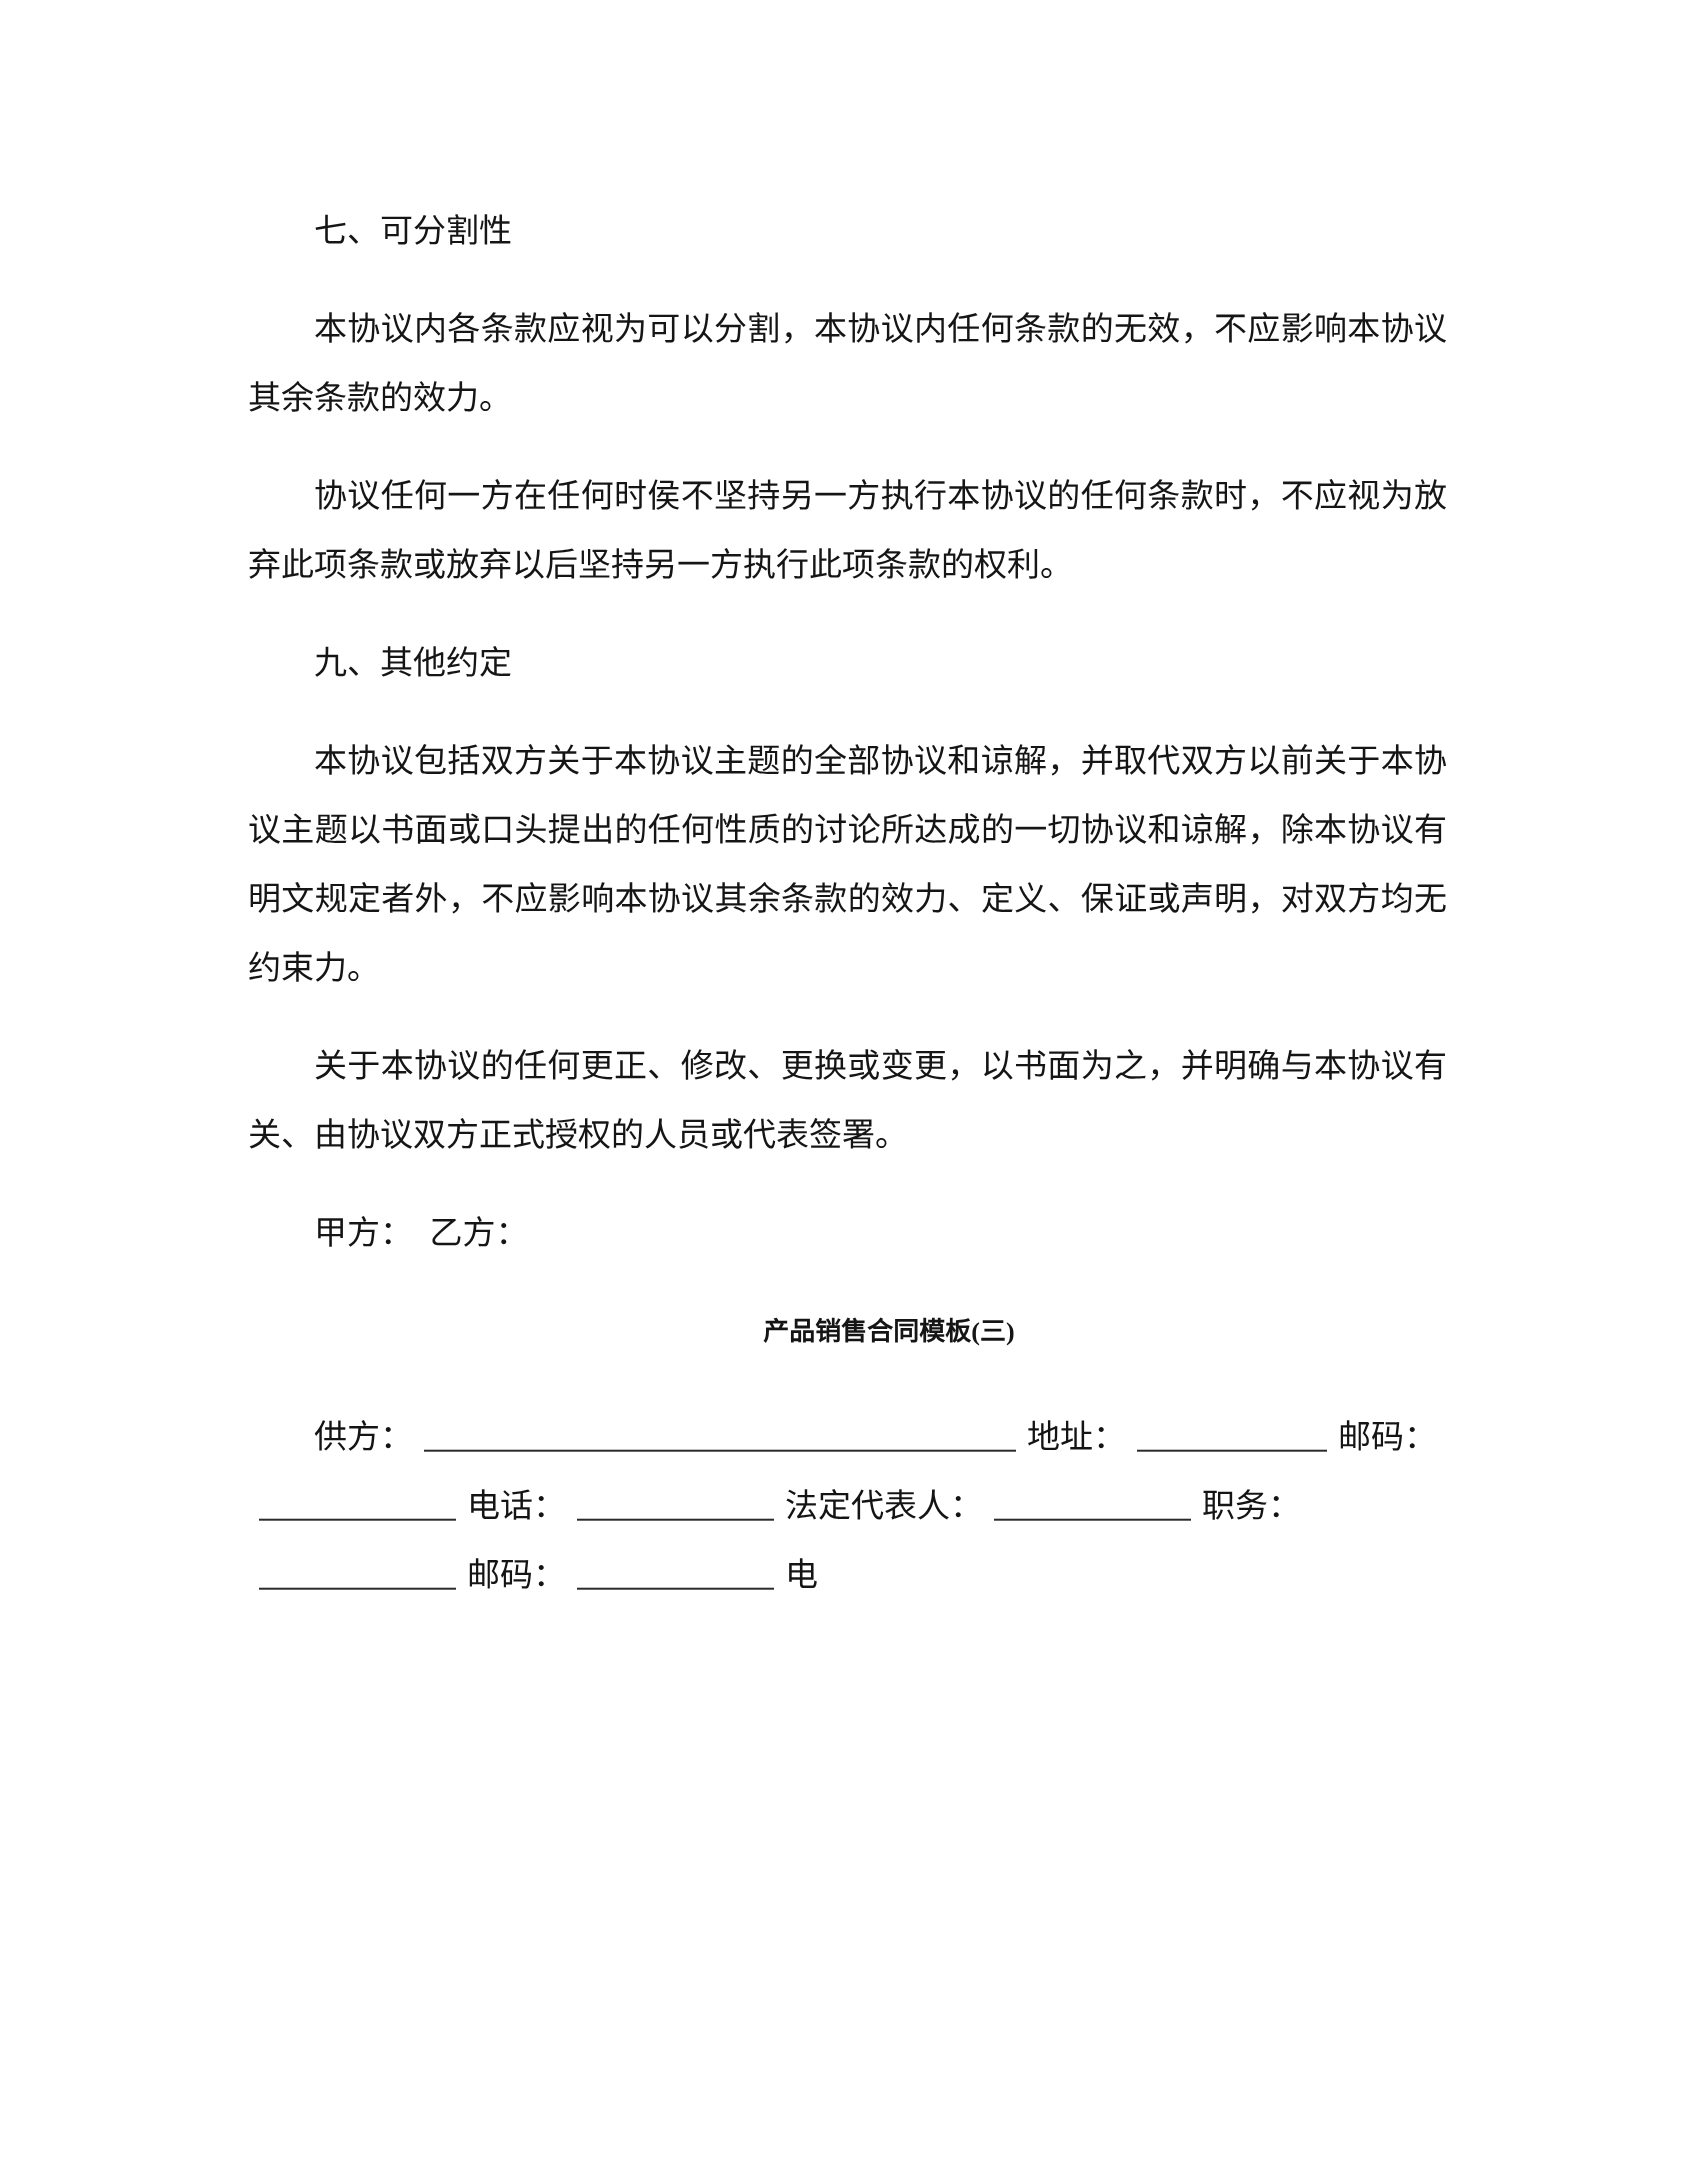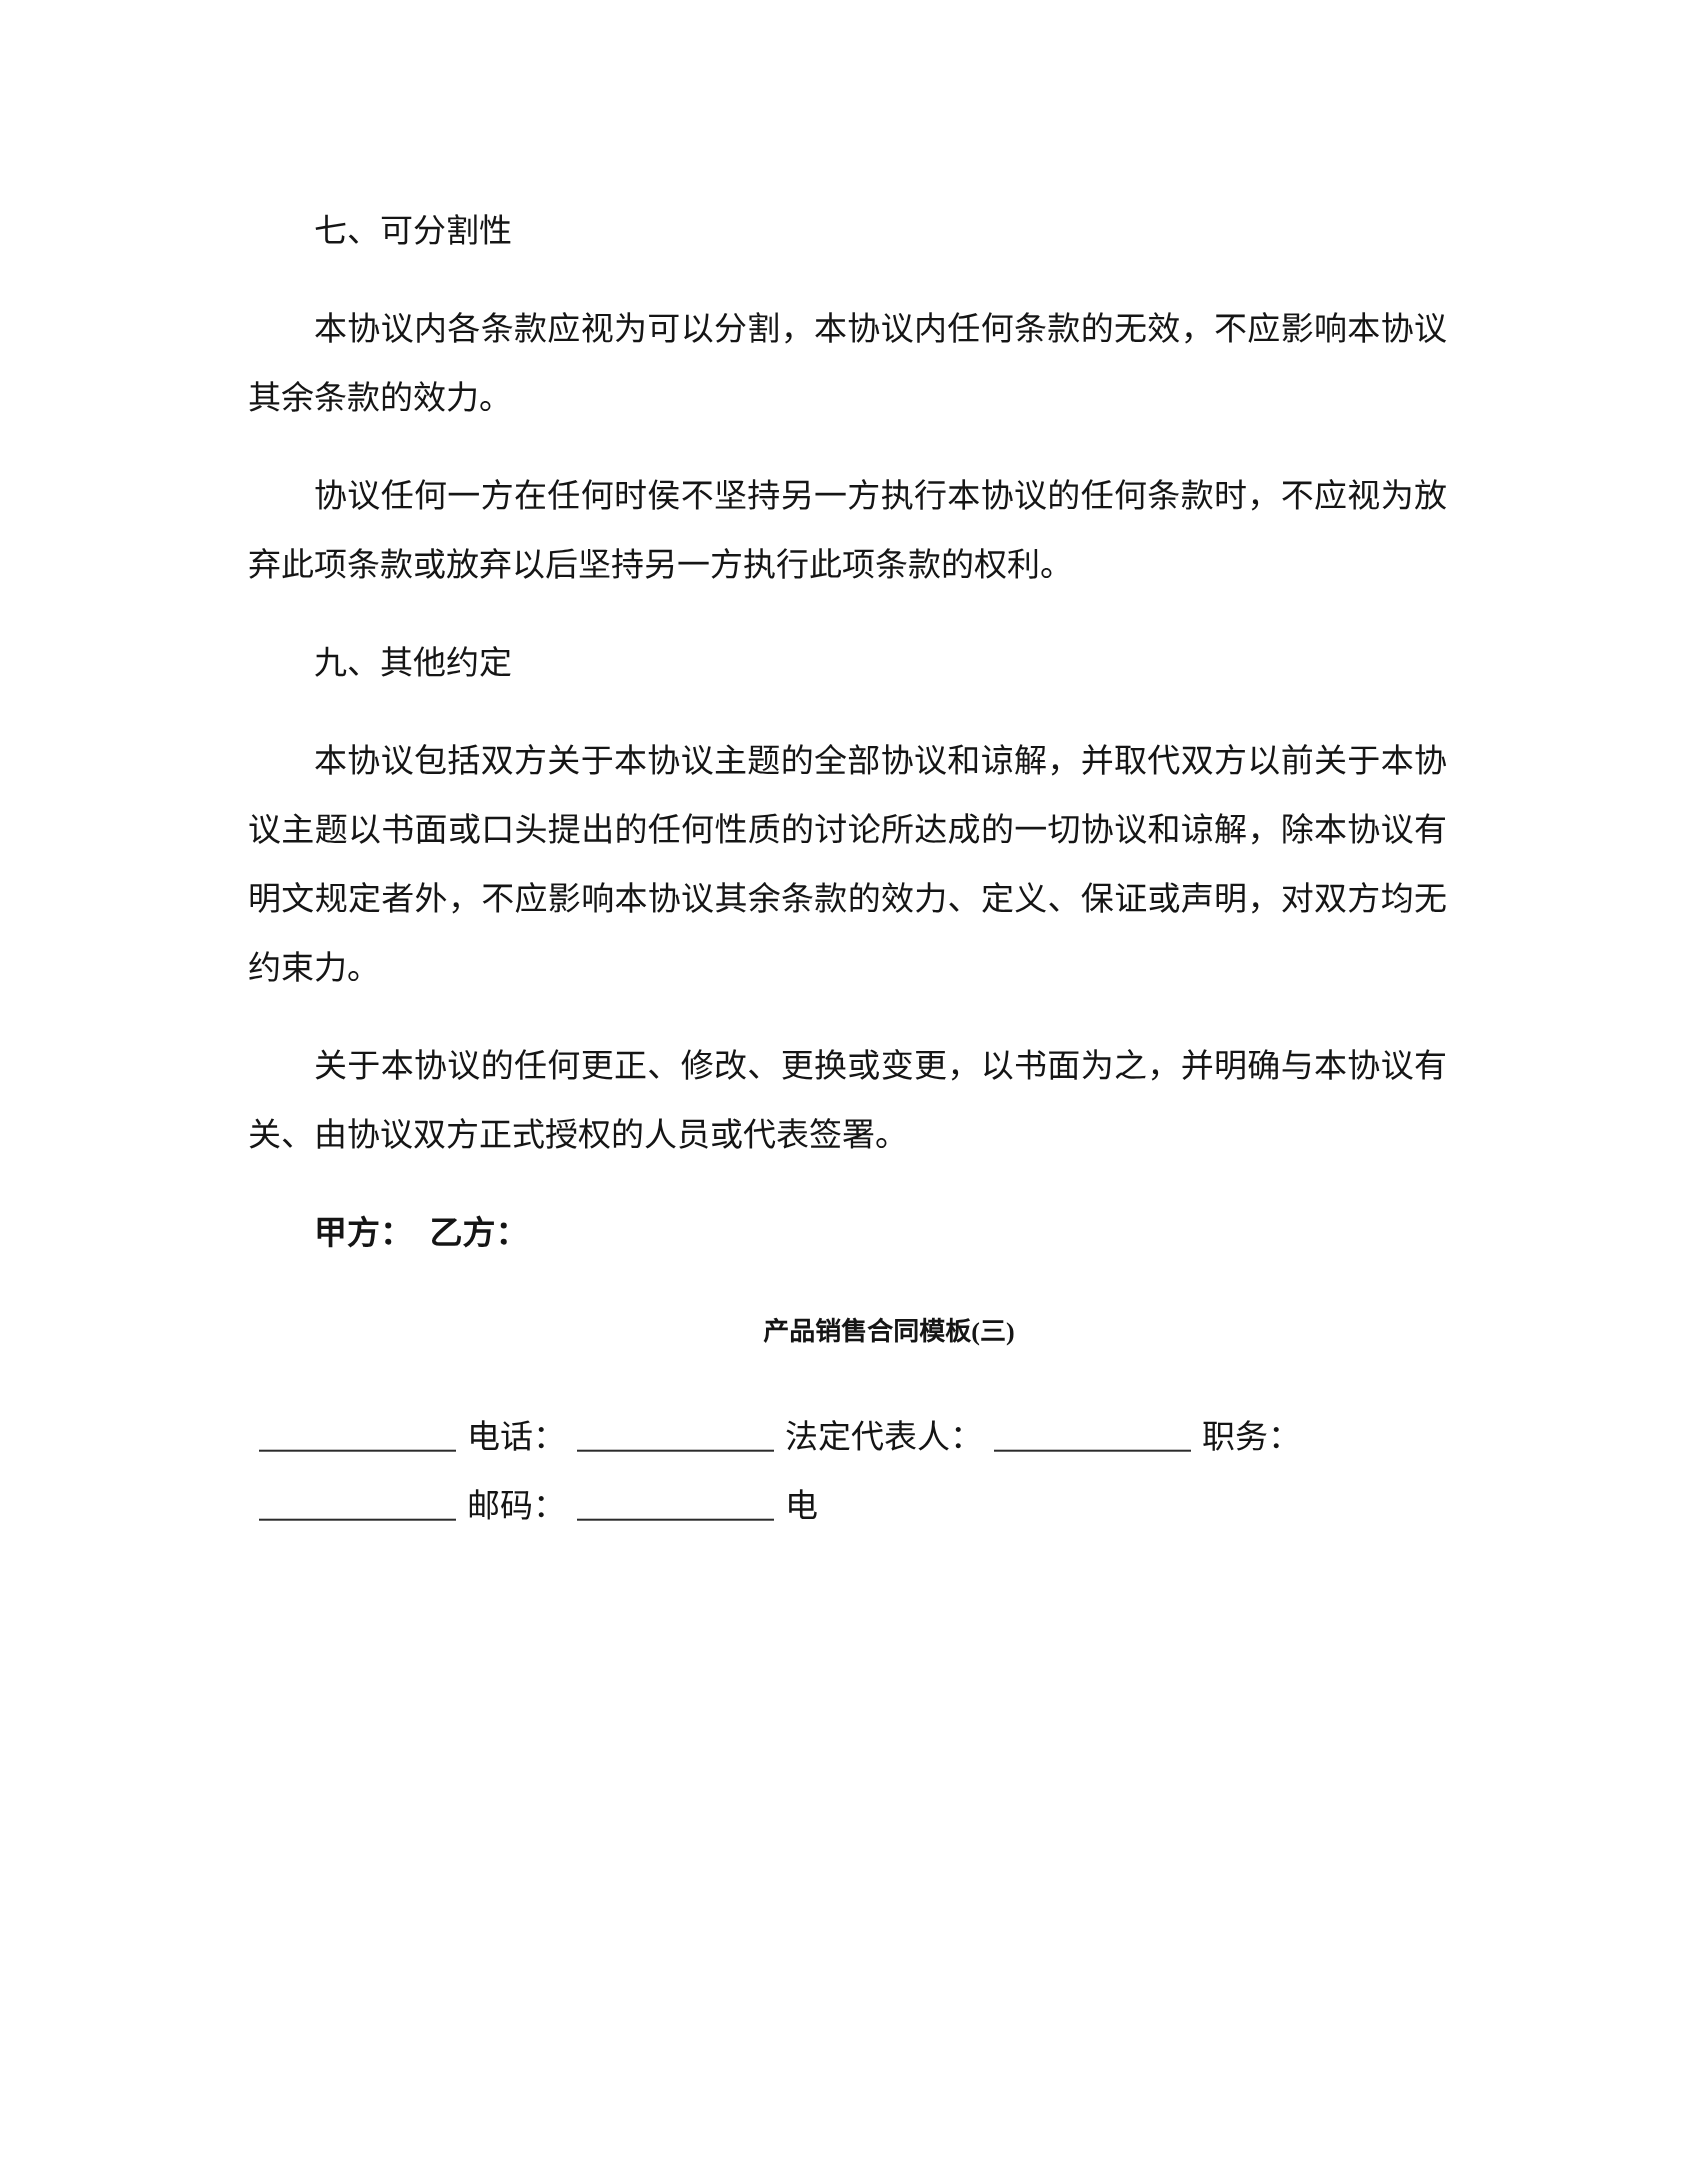--- a/index.html
+++ b/index.html
@@ -25,21 +25,20 @@
   }
   .para {
     text-align: justify;
     text-indent: 66px;
     margin: 0 0 29px 0;
   }
   .party-line {
     text-indent: 66px;
     margin: 0 0 29px 0;
     white-space: nowrap;
-    font-weight: bold;
   }
   .subtitle {
     text-align: center;
     text-indent: 83px; 
     font-weight: bold;
     font-size: 26px;
     margin: 0 0 37px 0;
   }
   .form-row {
     white-space: nowrap;
@@ -78,19 +77,20 @@
     <p class="para">本协议包括双方关于本协议主题的全部协议和谅解，并取代双方以前关于本协议主题以书面或口头提出的任何性质的讨论所达成的一切协议和谅解，除本协议有明文规定者外，不应影响本协议其余条款的效力、定义、保证或声明，对双方均无约束力。</p>
 
     <p class="para">关于本协议的任何更正、修改、更换或变更，以书面为之，并明确与本协议有关、由协议双方正式授权的人员或代表签署。</p>
 
 
     <p class="party-line">甲方：　乙方：</p>
 
     <p class="subtitle">产品销售合同模板(三)</p>
 
     <div id="form-rows">
+        <div class="form-row indent"><span class="form-label">供方：</span><span class="blank blank-long"></span><span class="form-label">地址：</span><span class="blank blank-med"></span><span class="form-label">邮码：</span></div>
         <div class="form-row"><span class="blank blank-short"></span><span class="form-label">电话：</span><span class="blank blank-short"></span><span class="form-label">法定代表人：</span><span class="blank blank-short"></span><span class="form-label">职务：</span></div>
         <div class="form-row"><span class="blank blank-short"></span><span class="form-label">邮码：</span><span class="blank blank-short"></span><span class="form-label">电</span></div>
       </div>
 
   </div>
 </div>
 
 
 </body></html>

